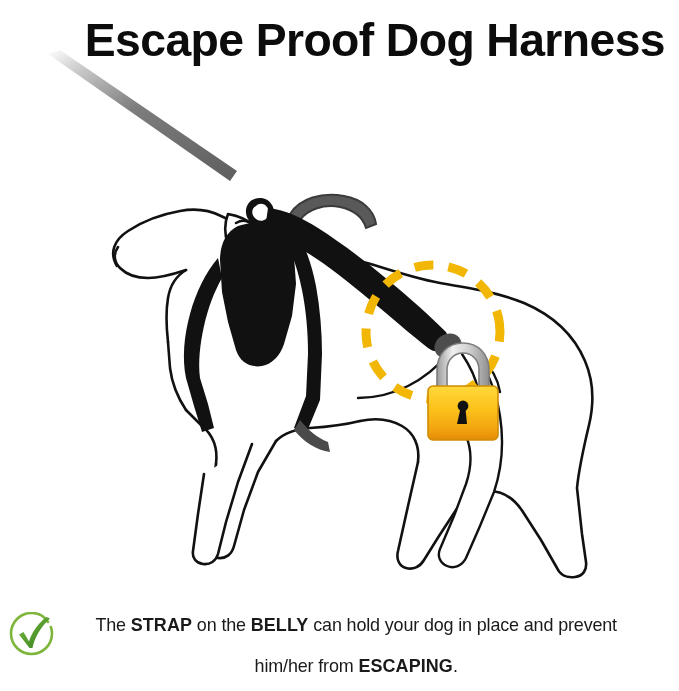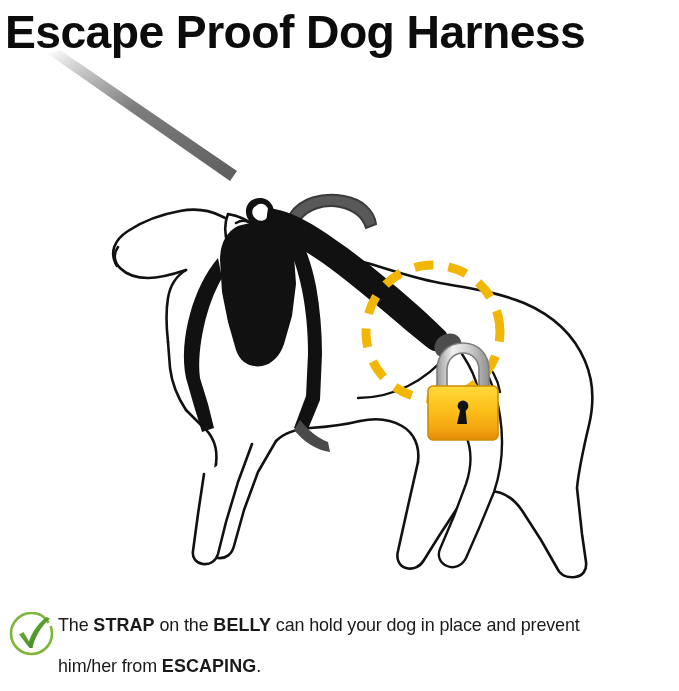--- a/index.html
+++ b/index.html
@@ -19,23 +19,24 @@
     position: relative;
     width: 679px;
     height: 691px;
     background: #ffffff;
   }
 
   
   .title-bar {
     position: absolute;
     left: 0;
-    top: 4px;
+    top: 12px;
     width: 590px;
     height: 60px;
+    text-align: right;
   }
   .title-text {
     position: absolute;
     left: 5px;
     top: 1px;
     width: 670px;
     font-family: "Liberation Sans", sans-serif;
     font-weight: 700;
     font-size: 47px;
     line-height: 54px;
@@ -75,20 +76,21 @@
     width: 46px;
     height: 46px;
   }
   .check-icon svg { display: block; width: 46px; height: 46px; }
 
   .caption-lines {
     position: absolute;
     left: 58px;
     top: 0px;
     width: 618px;
+    text-align: center;
   }
   .caption-line {
     font-family: "Liberation Sans", sans-serif;
     font-size: 18.6px;
     line-height: 41px;
     color: #1a1a1a;
     white-space: nowrap;
     letter-spacing: -0.15px;
     transform: scaleX(0.965);
     transform-origin: left center;

